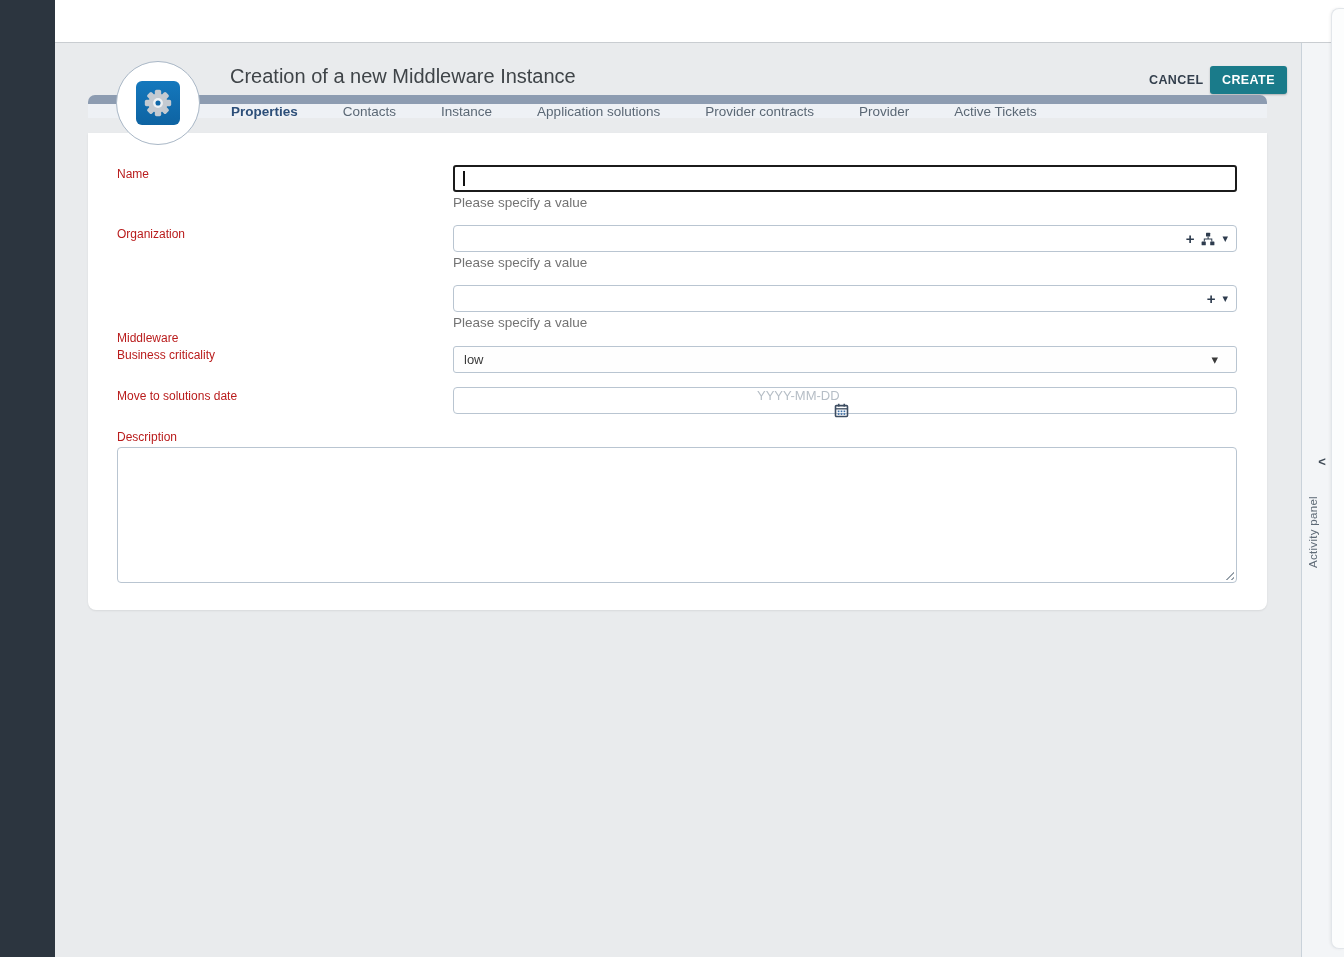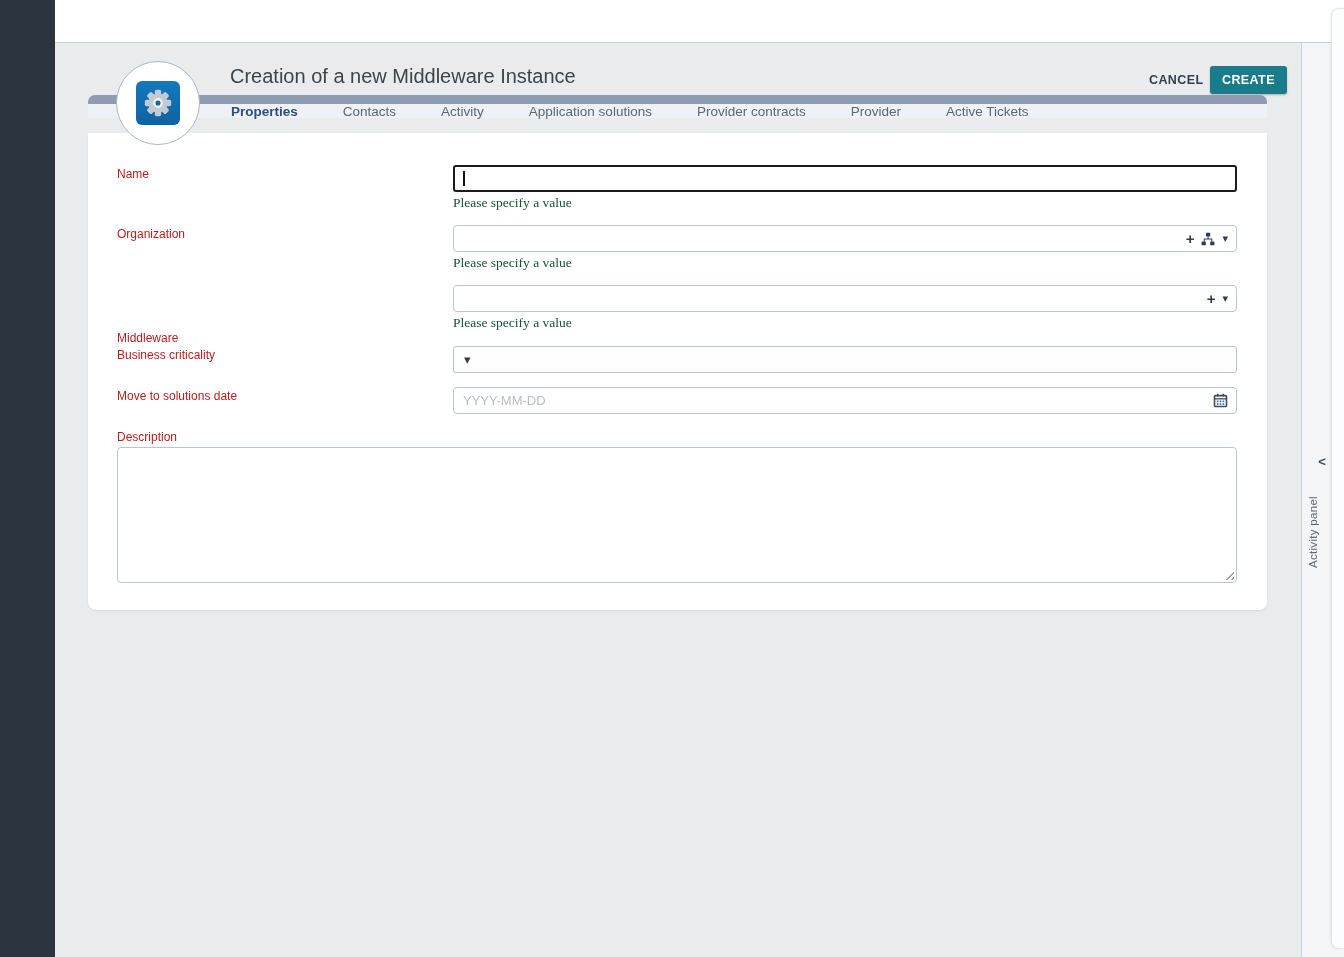--- a/index.html
+++ b/index.html
@@ -57,21 +57,21 @@
         box-shadow:0 1px 2px rgba(0,0,0,.08);}
 
   
   .flabel{left:117px;font-size:12px;font-weight:400;color:#b91c1c;}
   .ibox{left:453px;width:784px;height:27px;background:#fff;border:1px solid #b9c5d1;border-radius:4px;
         display:flex;align-items:center;}
   .ibox input{flex:1;border:none;outline:none;background:transparent;font-family:inherit;font-size:13px;
               color:#333;padding:0 9px;min-width:0;}
   .ibox.focused{border:2px solid #1b1b1b;border-radius:3px;}
   .caret-bar{width:1.5px;height:15px;background:#111;margin-left:8px;}
-  .err{left:453px;font-size:13.5px;color:#14532d;font-family:Liberation Serif, serif;}
+  .err{left:453px;font-size:13.5px;color:#737373;}
   .icset{display:flex;align-items:center;gap:7px;padding-right:8px;}
   .ic-plus{font-size:15px;font-weight:700;color:#2e3c4e;line-height:15px;cursor:pointer;}
   .ic-caret{font-size:11px;color:#2e3c4e;cursor:pointer;}
   .selbox{left:453px;width:784px;height:27px;background:#fefefe;border:1px solid #b9c5d1;border-radius:3px;
           display:flex;align-items:center;cursor:pointer;}
   .selbox span{flex:1;font-size:13px;color:#3a3a3a;padding:0 10px;}
   .ibox input::placeholder{color:#b6bec6;}
   .ta{left:117px;top:447px;width:1120px;height:136px;background:#fff;border:1px solid #b9c5d1;border-radius:4px;}
   .ta-grip{position:absolute;right:2px;bottom:2px;width:10px;height:10px;cursor:nwse-resize;
            background:repeating-linear-gradient(135deg,transparent 0 2px,#98a2ab 2px 3.2px);
@@ -222,21 +222,21 @@
         <circle cx="22" cy="22" r="5.4" fill="#eef1f4"></circle>
         <circle cx="22" cy="22" r="2.8" fill="#0f67a8"></circle>
       </svg>
     </div>
   </div>
 
   <div class="abs strip"></div>
   <div class="abs tabrow">
     <div class="tab active">Properties</div>
     <div class="tab">Contacts</div>
-    <div class="tab">Activity</div>
+    <div class="tab">Instance</div>
     <div class="tab">Application solutions</div>
     <div class="tab">Provider contracts</div>
     <div class="tab">Provider</div>
     <div class="tab">Active Tickets</div>
   </div>
   <div class="abs body"></div>
 
   <div class="abs flabel" style="top:167px;">Name</div>
   <div class="abs ibox focused" style="top:165px;">
     <div class="caret-bar"></div>
@@ -267,27 +267,28 @@
     <input value="" style="">
     <div class="icset">
       <span class="ic-plus">+</span>
       <span class="ic-caret">▾</span>
     </div>
   </div>
   <div class="abs err" style="top:315px;">Please specify a value</div>
 
   <div class="abs flabel" style="top:348px;">Business criticality</div>
   <div class="abs selbox" style="top:346px;">
+    <span>low</span>
     <div class="icset">
         <span class="ic-caret">▾</span>
       </div>
   </div>
 
   <div class="abs flabel" style="top:389px;">Move to solutions date</div>
-  <div class="abs ibox" style="top:387px;">
+  <div class="abs ibox" style="top:387px;flex-direction:column;">
     <input placeholder="YYYY-MM-DD" style="">
     <div class="icset">
       <span style="display:flex;">
         <svg width="15" height="15" viewBox="0 0 16 16">
             <rect x="1.6" y="2.8" width="12.8" height="11.6" rx="1" fill="none" stroke="#3c4c61" stroke-width="1.7"></rect>
             <path d="M1.6 6.2h12.8" stroke="#3c4c61" stroke-width="1.4"></path>
             <rect x="4.2" y="0.8" width="1.7" height="3" fill="#3c4c61"></rect>
             <rect x="10.1" y="0.8" width="1.7" height="3" fill="#3c4c61"></rect>
             <g fill="#3d6ea5">
               <rect x="4" y="8" width="1.8" height="1.8"></rect>

